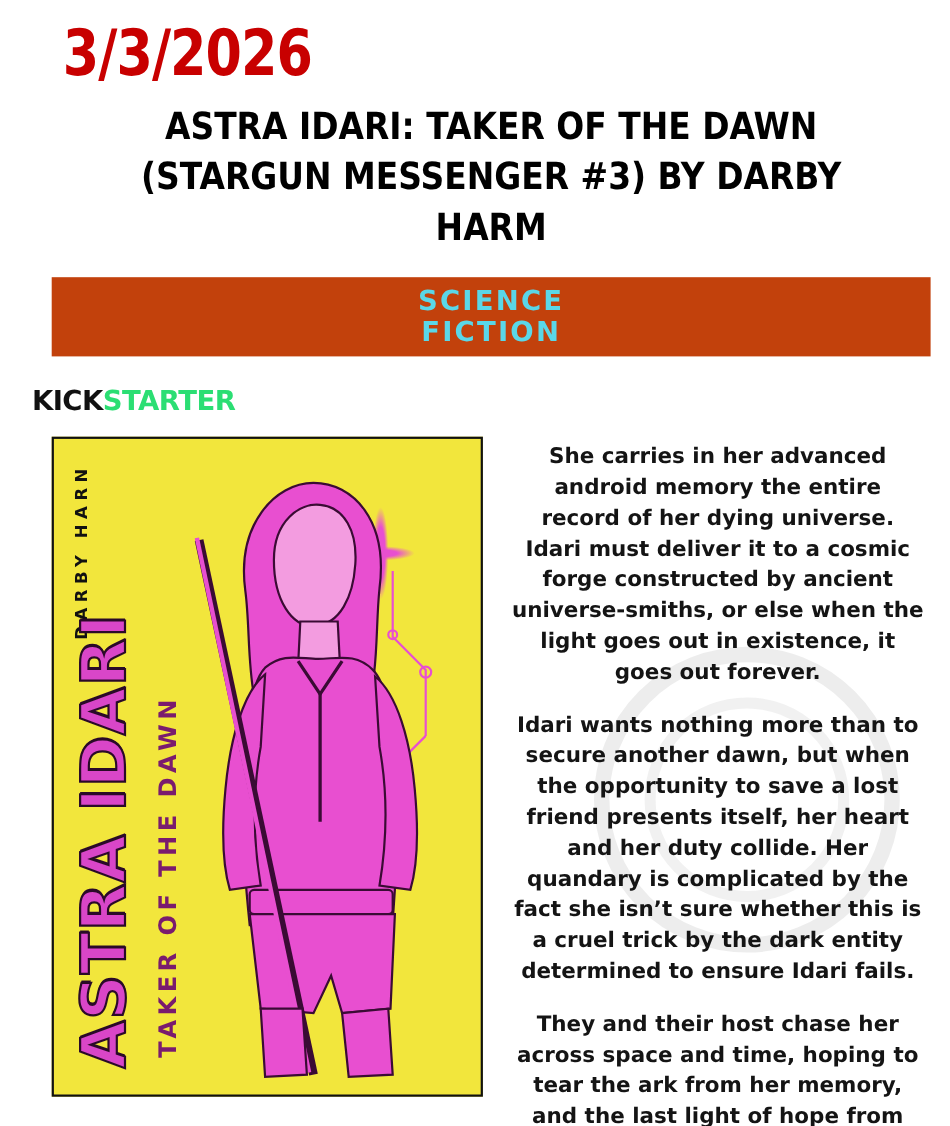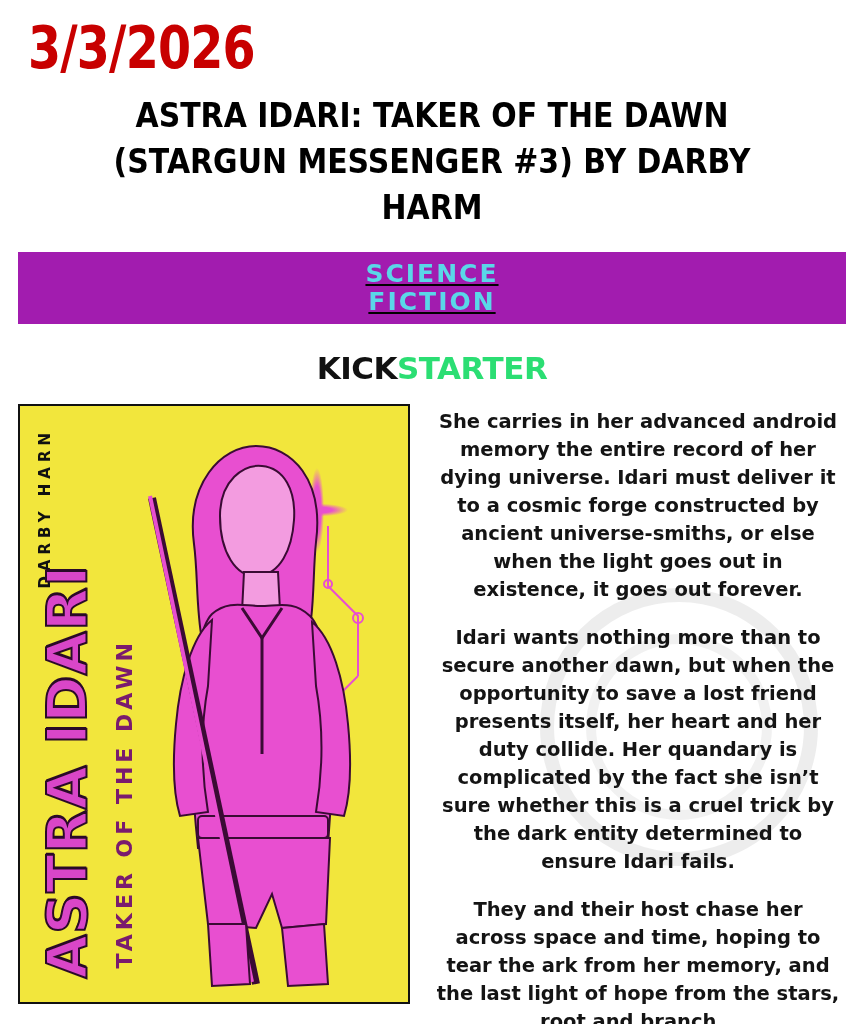--- a/index.html
+++ b/index.html
@@ -14,20 +14,21 @@
     color: #000000;
     overflow: hidden;
     position: relative;
   }
 
   .page {
     width: 864px;
     height: 1024px;
     position: relative;
     box-sizing: border-box;
+    padding-left: 29px;
   }
 
   
   .date-line {
     padding: 18px 0 0 28px;
   }
   .date-text {
     font-family: "DejaVu Sans", sans-serif;
     font-weight: 700;
     font-size: 58px;
@@ -50,45 +51,43 @@
     letter-spacing: 0px;
     color: #000000;
     text-transform: uppercase;
     transform: scaleX(0.88);
   }
 
   
   .genre-bar {
     margin: 22px 18px 0 18px;
     height: 72px;
-    background: #a21caf;
+    background: #c2410c;
     display: flex;
     align-items: center;
     justify-content: center;
-    text-decoration: underline;
   }
   .genre-text {
     font-family: "DejaVu Sans", sans-serif;
     font-weight: 700;
     font-size: 25px;
     line-height: 28px;
     letter-spacing: 2px;
     text-align: center;
     color: #5ad7e8;
     text-transform: uppercase;
     max-width: 260px;
   }
 
   
   .platform {
     margin-top: 26px;
-    text-align: center;
-    font-family: "DejaVu Sans", sans-serif;
-    font-weight: 700;
-    font-size: 31px;
+    font-family: "DejaVu Sans", sans-serif;
+    font-weight: 700;
+    font-size: 25px;
     letter-spacing: -0.5px;
   }
   .platform .kick { color: #111111; }
   .platform .starter { color: #2bde73; }
 
   
   .content {
     margin-top: 18px;
     display: flex;
     align-items: flex-start;

